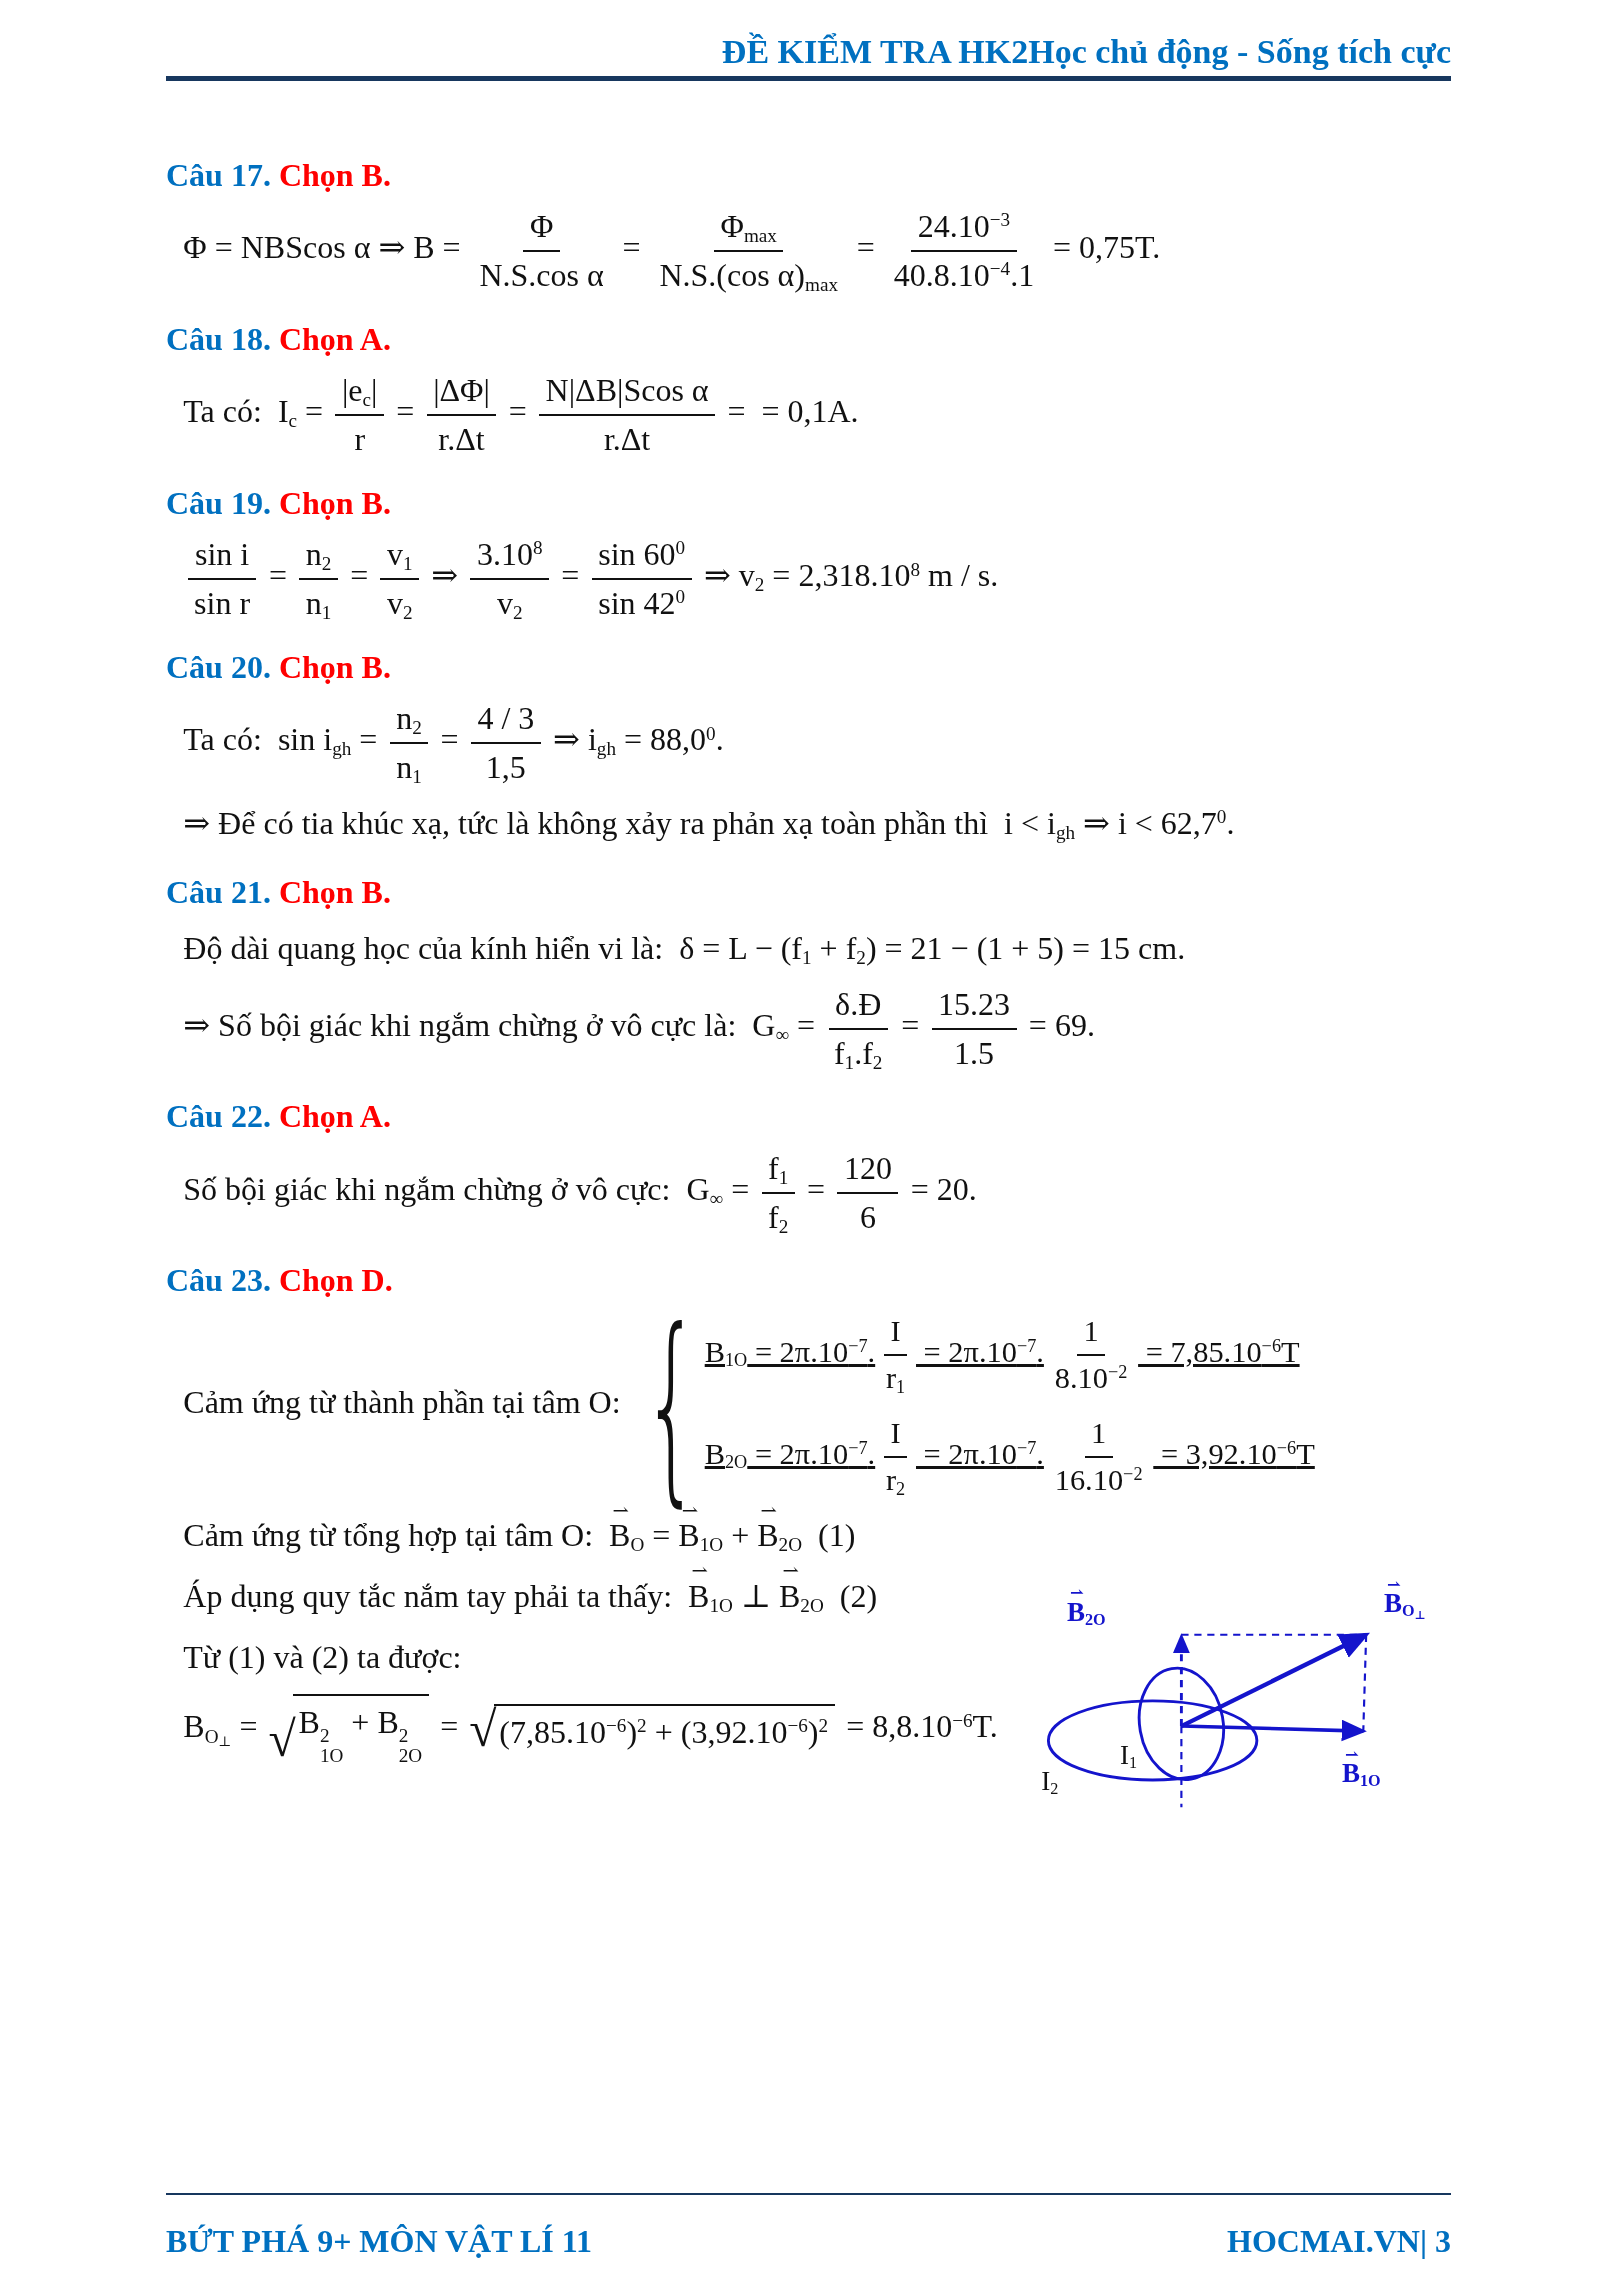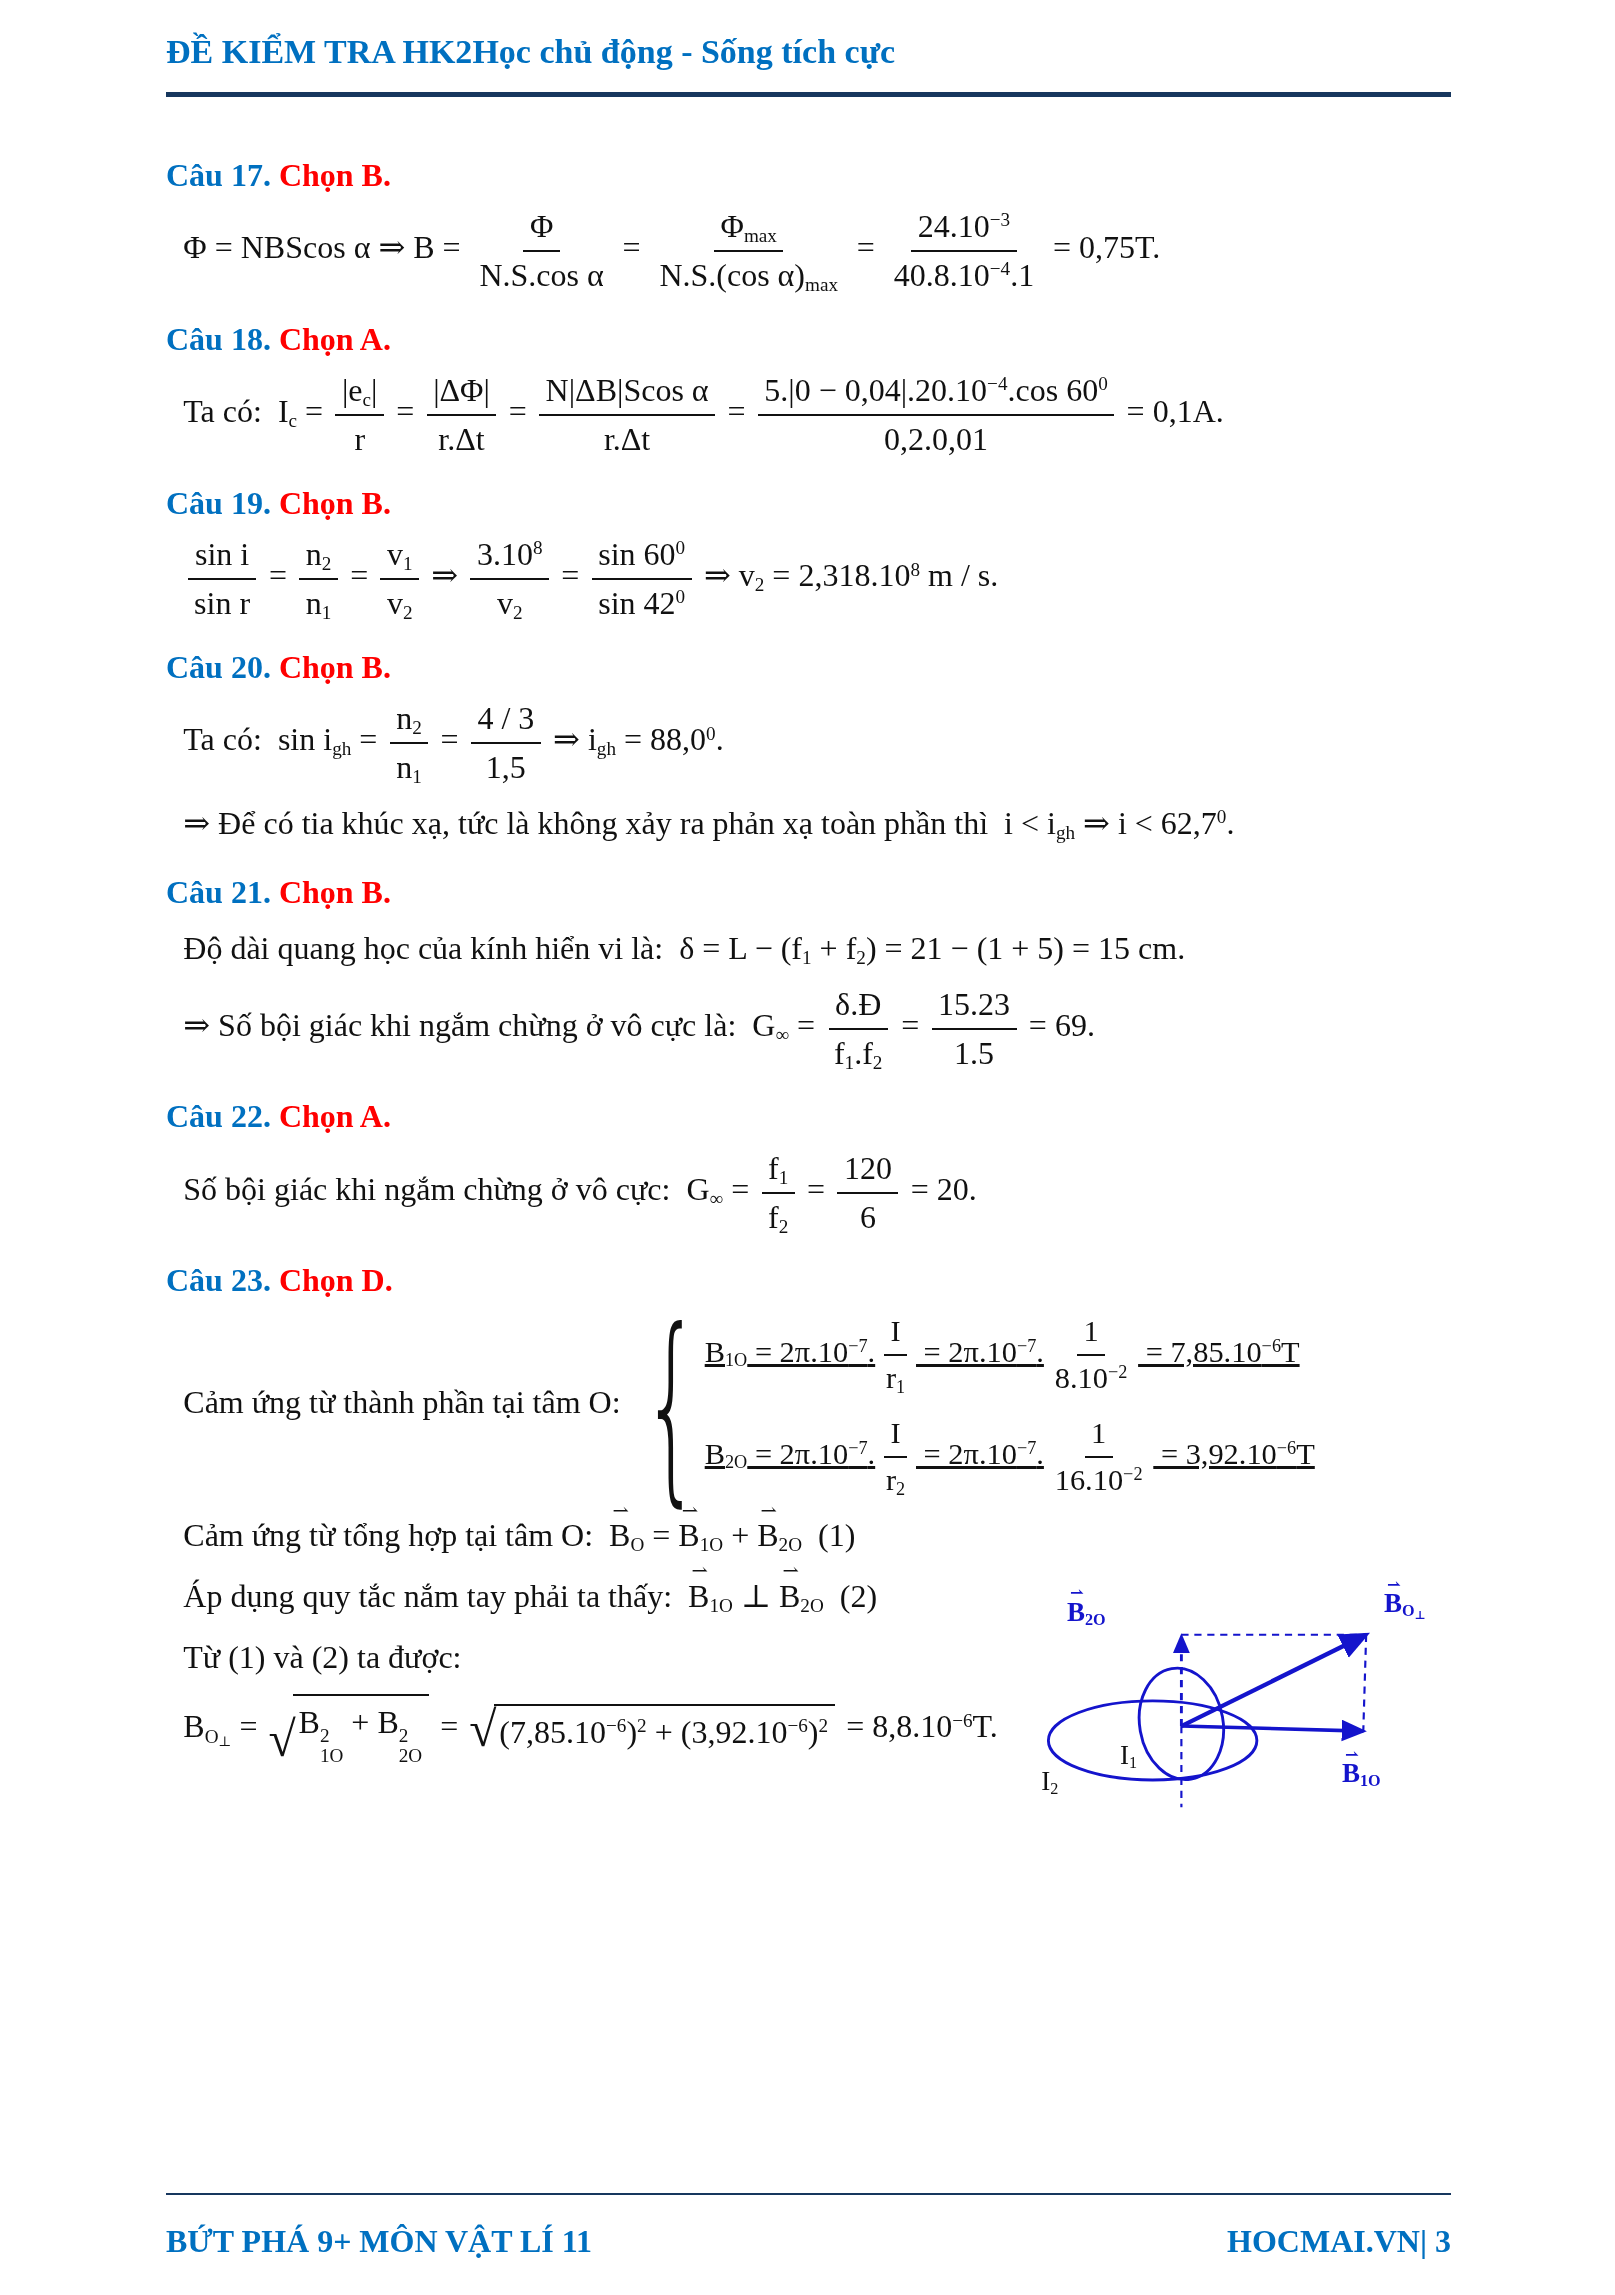--- a/index.html
+++ b/index.html
@@ -2,21 +2,21 @@
 <html style="font-size:11.5px"><head>
 <meta charset="utf-8">
 <style>
   *{box-sizing:border-box;}
   html,body{margin:0;padding:0;background:#ffffff;}
   .page{width:1615px;height:2295px;position:relative;background:#fff;
         font-family:"Liberation Serif","DejaVu Serif",serif;color:#111;overflow:hidden;}
 
   
   .header{position:absolute;top:33px;left:166px;right:164px;display:flex;
-          justify-content:flex-start;align-items:baseline;padding-bottom:21px;
+          justify-content:flex-end;align-items:baseline;padding-bottom:5px;
           border-bottom:5px solid #17375E;}
   .h-left,.h-right{font-size:34px;font-weight:bold;color:#0070C0;}
   .footer{position:absolute;left:166px;right:164px;bottom:35px;display:flex;
           justify-content:space-between;align-items:baseline;border-top:2.9px solid #17375E;
           padding-top:28px;font-size:32px;font-weight:bold;color:#0070C0;}
 
   
   .content{position:absolute;top:130px;left:166px;right:164px;}
   .qa-section{position:relative;}
   .qa-heading{font-size:32px;font-weight:bold;margin:27px 0 14.4px;font-family:Liberation Serif, serif;}
@@ -84,24 +84,21 @@
         <p class="qa-heading"><span class="q-num">Câu 18. </span><span class="q-choice">Chọn A.</span></p>
         <p class="qa-line"><span class="txt">Ta có:  I</span><sub><span class="txt">c</span></sub><span class="txt"> = </span><span class="frac">
             <span class="num"><span class="txt">|e</span><sub><span class="txt">c</span></sub><span class="txt">|</span></span>
             <span class="den"><span class="txt">r</span></span>
           </span><span class="txt"> = </span><span class="frac">
             <span class="num"><span class="txt">|ΔΦ|</span></span>
             <span class="den"><span class="txt">r.Δt</span></span>
           </span><span class="txt"> = </span><span class="frac">
             <span class="num"><span class="txt">N|ΔB|Scos α</span></span>
             <span class="den"><span class="txt">r.Δt</span></span>
-          </span><span class="txt"> = </span><span class="frac">
-            <span class="num"><span class="txt">5.|0 − 0,04|.20.10</span><sup><span class="txt">−4</span></sup><span class="txt">.cos 60</span><sup><span class="txt">0</span></sup></span>
-            <span class="den"><span class="txt">0,2.0,01</span></span>
-          </span><span class="txt"> = 0,1A.</span></p>
+          </span><span class="txt"> = </span><span class="txt"> = 0,1A.</span></p>
       </section>
       <section class="qa-section">
         <p class="qa-heading"><span class="q-num">Câu 19. </span><span class="q-choice">Chọn B.</span></p>
         <p class="qa-line"><span class="frac">
             <span class="num"><span class="txt">sin i</span></span>
             <span class="den"><span class="txt">sin r</span></span>
           </span><span class="txt"> = </span><span class="frac">
             <span class="num"><span class="txt">n</span><sub><span class="txt">2</span></sub></span>
             <span class="den"><span class="txt">n</span><sub><span class="txt">1</span></sub></span>
           </span><span class="txt"> = </span><span class="frac">

